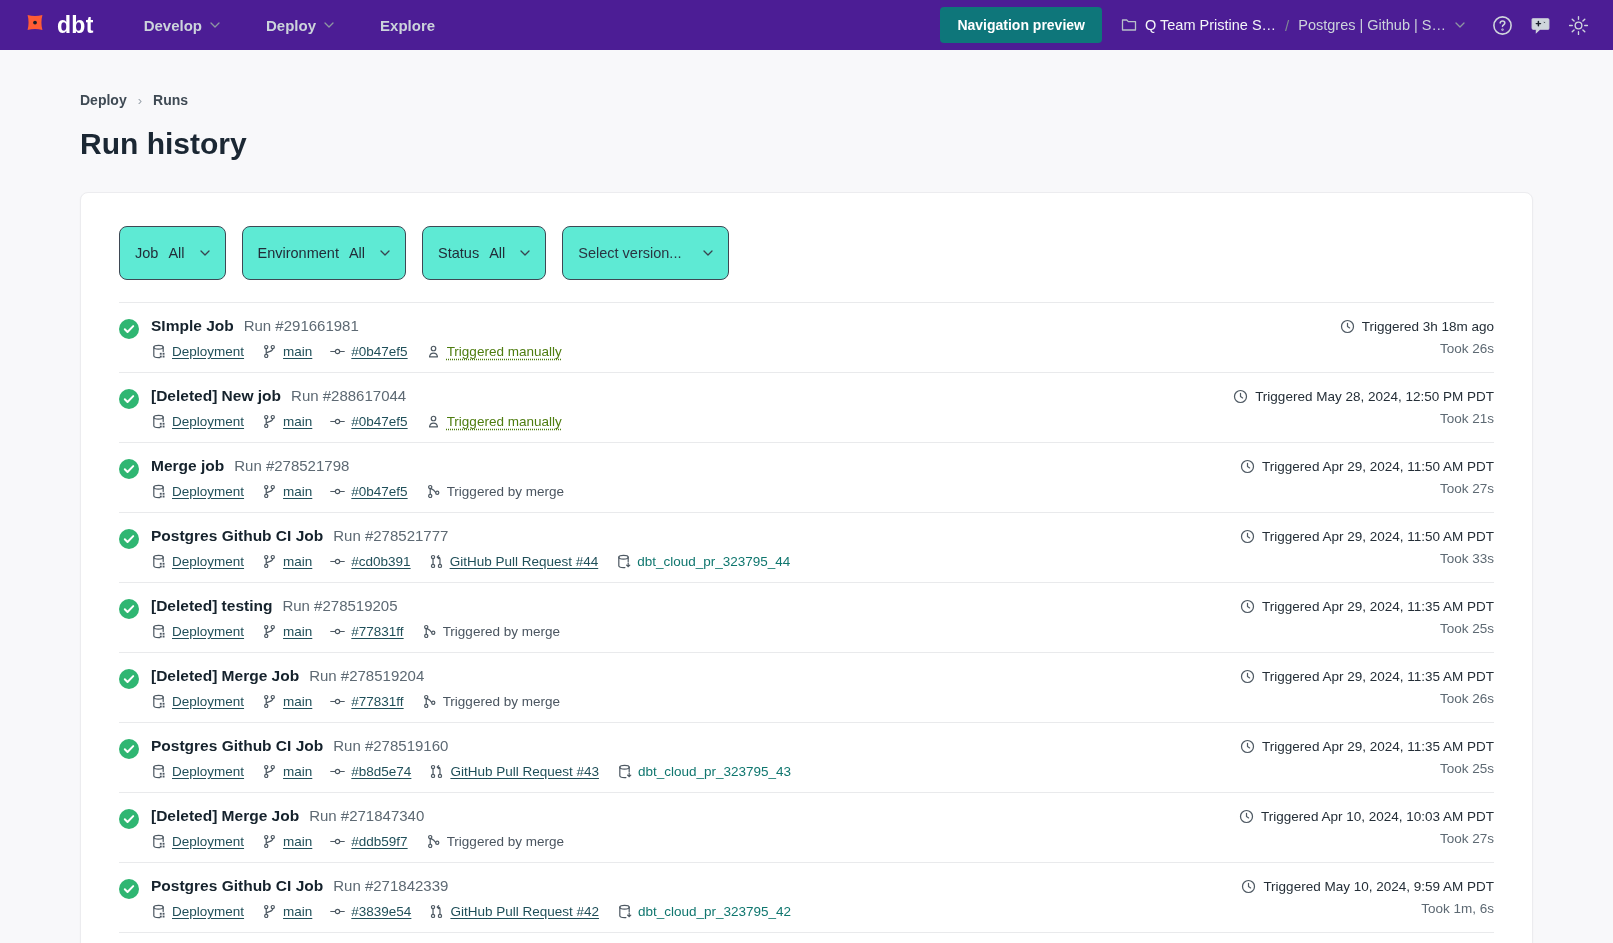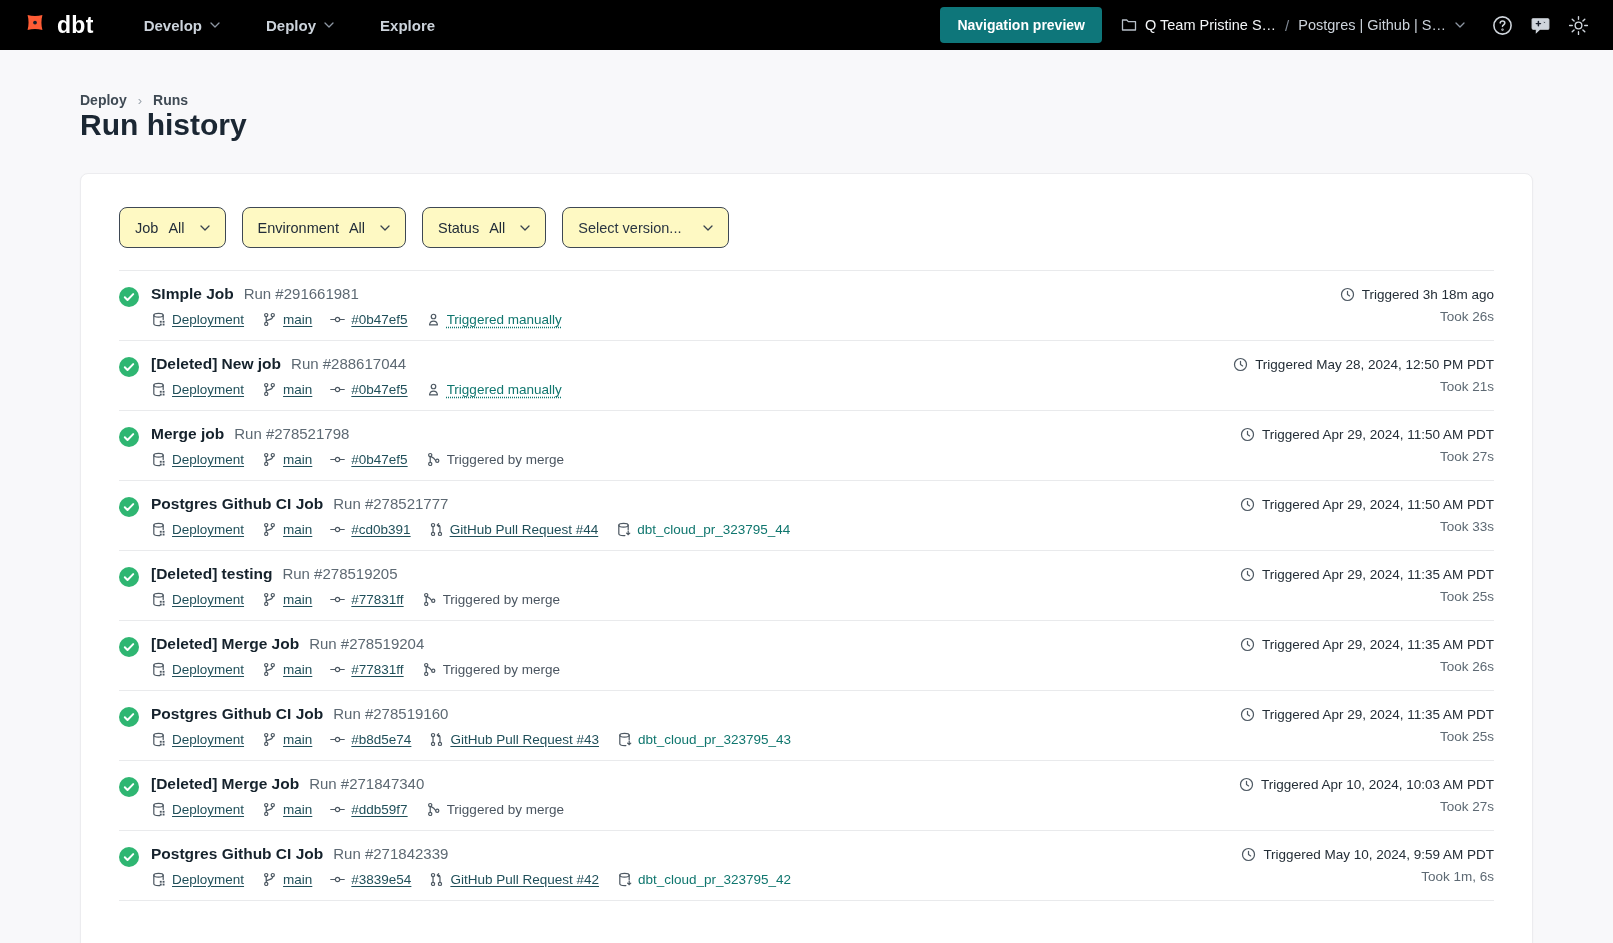--- a/index.html
+++ b/index.html
@@ -7,21 +7,21 @@
   body {
     overflow: hidden;
     background: #f8f8fa;
     font-family: "Liberation Sans", sans-serif;
     -webkit-font-smoothing: antialiased;
   }
   svg { display:block; }
   .st { fill:none; stroke-width:1.3; stroke-linecap:round; stroke-linejoin:round; }
 
   
-  .topnav { height:50px; background:#000000; display:flex; align-items:center; padding:0 24px 0 20px; }
+  .topnav { height:50px; background:#4c1d95; display:flex; align-items:center; padding:0 24px 0 20px; }
   .logo { display:flex; align-items:center; gap:7px; cursor:pointer; }
   .logo-text { color:#ffffff; font-weight:bold; font-size:23px; letter-spacing:.3px; }
   .nav-menu { display:flex; gap:46px; margin-left:50px; }
   .nav-item { display:flex; align-items:center; gap:8px; color:#ccd3db; font-weight:bold; font-size:15px; cursor:pointer; }
   .nav-item svg { stroke:#8d96a2; }
   .nav-right { margin-left:auto; display:flex; align-items:center; gap:19px; }
   .preview-btn { background:#0e767a; color:#fff; font-weight:bold; font-size:14px; padding:10px 17px; border-radius:4px; border:none; cursor:pointer; font-family:inherit; }
   .project-crumb { display:flex; align-items:center; gap:9px; font-size:14.5px; cursor:pointer; }
   .project-name { color:#f4f6f8; font-weight:normal; display:flex; gap:8px; align-items:center; }
   .project-name svg { stroke:#b8c0c9; }
@@ -30,46 +30,46 @@
   .env-name svg { stroke:#8d96a2; }
   .nav-icons { display:flex; gap:17px; align-items:center; margin-left:8px; }
   .nav-icon { cursor:pointer; }
   .nav-icon svg { stroke:#cfd5dc; }
 
   
   .main { padding:0 80px; }
   .breadcrumb { padding-top:42px; display:flex; gap:11px; align-items:center; font-size:14px; font-weight:bold; color:#3f4a54; }
   .crumb-link { cursor:pointer; }
   .crumb-sep { color:#9aa3ac; font-weight:normal; font-size:13px; }
-  .page-title { font-size:30px; color:#1b2733; font-weight:bold; }
+  .page-title { margin-top:19px; font-size:30px; color:#1b2733; font-weight:bold; }
 
   .card { margin-top:31px; background:#ffffff; border:1px solid #ececef; border-radius:8px;
           box-shadow:0 1px 2px rgba(20,30,40,.04); padding:33px 38px 0; min-height:780px; }
 
   
   .filters { display:flex; gap:16px; padding-bottom:22px; border-bottom:1px solid #e9eaec; }
-  .pill { display:flex; align-items:center; height:41px; padding:0 15px; border:1.5px solid #3e4854;
-          border-radius:8px; font-size:14.5px; color:#222d39; background:#fef9c3; cursor:pointer; }
+  .pill { display:flex; align-items:center; height:54px; padding:0 15px; border:1.5px solid #3e4854;
+          border-radius:8px; font-size:14.5px; color:#222d39; background:#5eead4; cursor:pointer; }
   .pill .lbl { margin-right:10px; }
   .pill .val { margin-right:15px; }
   .pill svg { stroke:#39434e; }
   .pill.version .lbl { margin-right:22px; color:#2a3542; }
 
   
   .run-row { display:flex; justify-content:space-between; padding:14px 0 13px; border-bottom:1px solid #e9eaec; cursor:pointer; }
   .row-left { display:flex; gap:12px; }
   .status-icon { flex:none; margin-top:2px; }
   .title-line { display:flex; align-items:baseline; gap:10px; }
   .job-title { font-weight:bold; font-size:15.5px; color:#15222c; text-decoration:none; }
   .run-id { font-size:15px; color:#5d6973; }
   .meta-line { display:flex; align-items:center; gap:18px; margin-top:9px; }
   .mi { display:flex; align-items:center; gap:6px; font-size:13.5px; color:#4a5560; }
   .mi svg { stroke:#4e5963; flex:none; }
   a.meta-link { color:#1f4f59; text-decoration:underline; text-underline-offset:2px; }
-  .trig-manual span { color:#0f766e; text-decoration:underline dotted; text-underline-offset:3px; }
+  .trig-manual span { color:#4d7c0f; text-decoration:underline dotted; text-underline-offset:3px; }
   .trig-merge span { color:#4a5560; }
   .schema-text { color:#0f766e; }
   .row-right { display:flex; flex-direction:column; align-items:flex-end; justify-content:space-between; padding:2px 0 3px; }
   .triggered { display:flex; align-items:center; gap:7px; font-size:13.5px; color:#242e37; }
   .triggered svg { stroke:#4e5963; }
   .took { font-size:13.5px; color:#5d6973; }
 </style>
 </head>
 <body>
 

